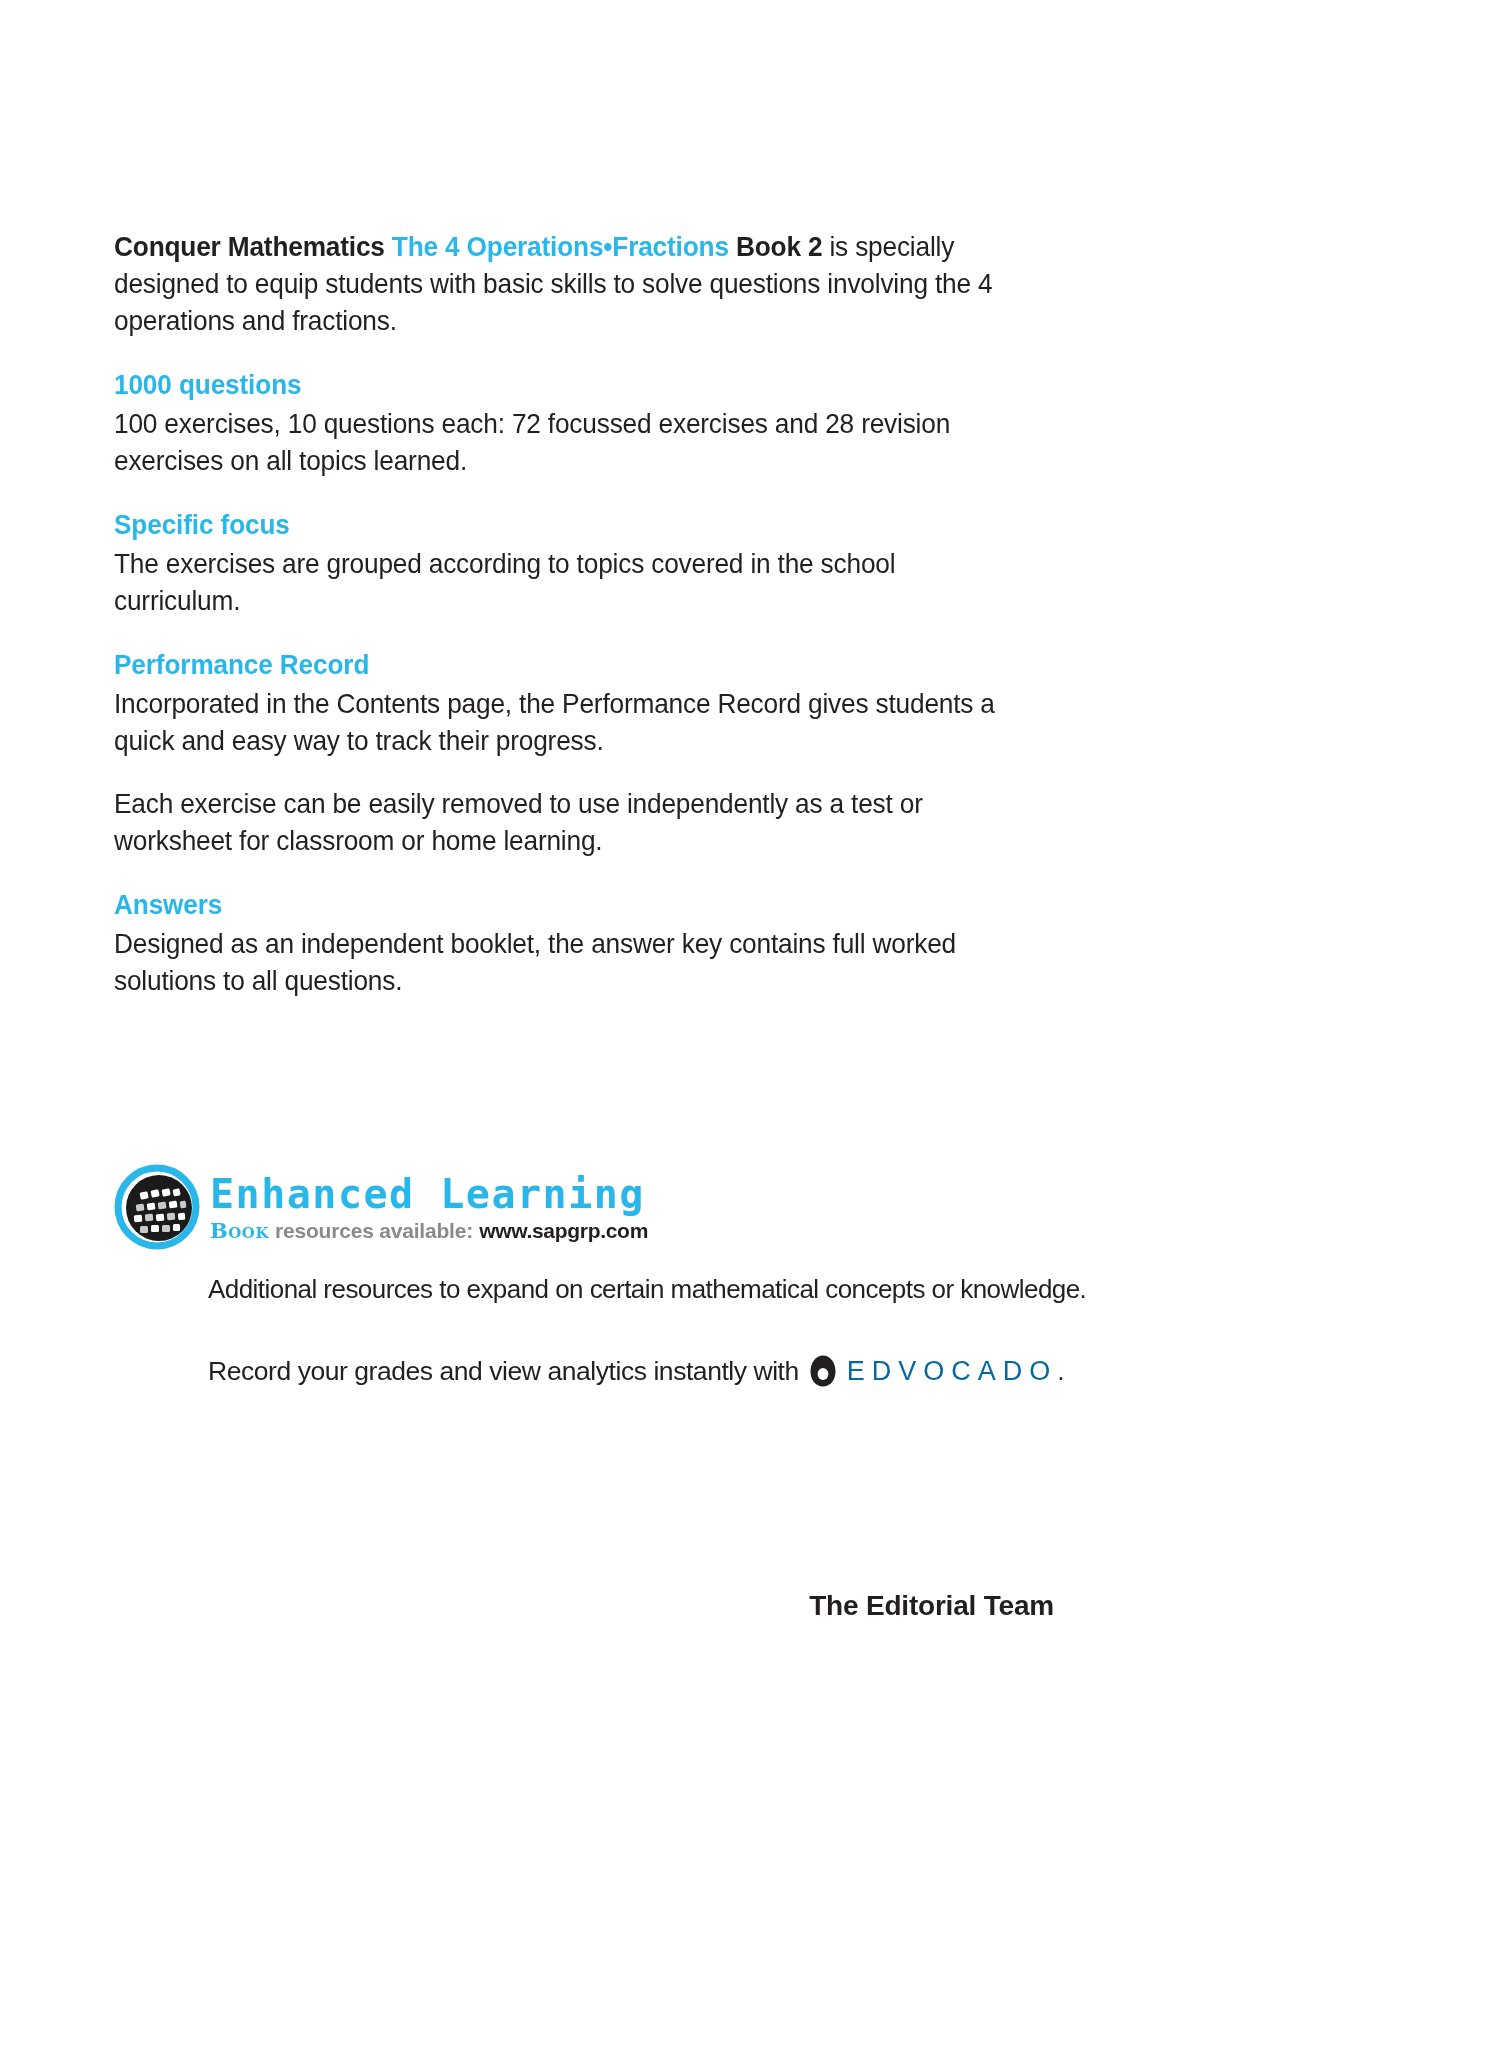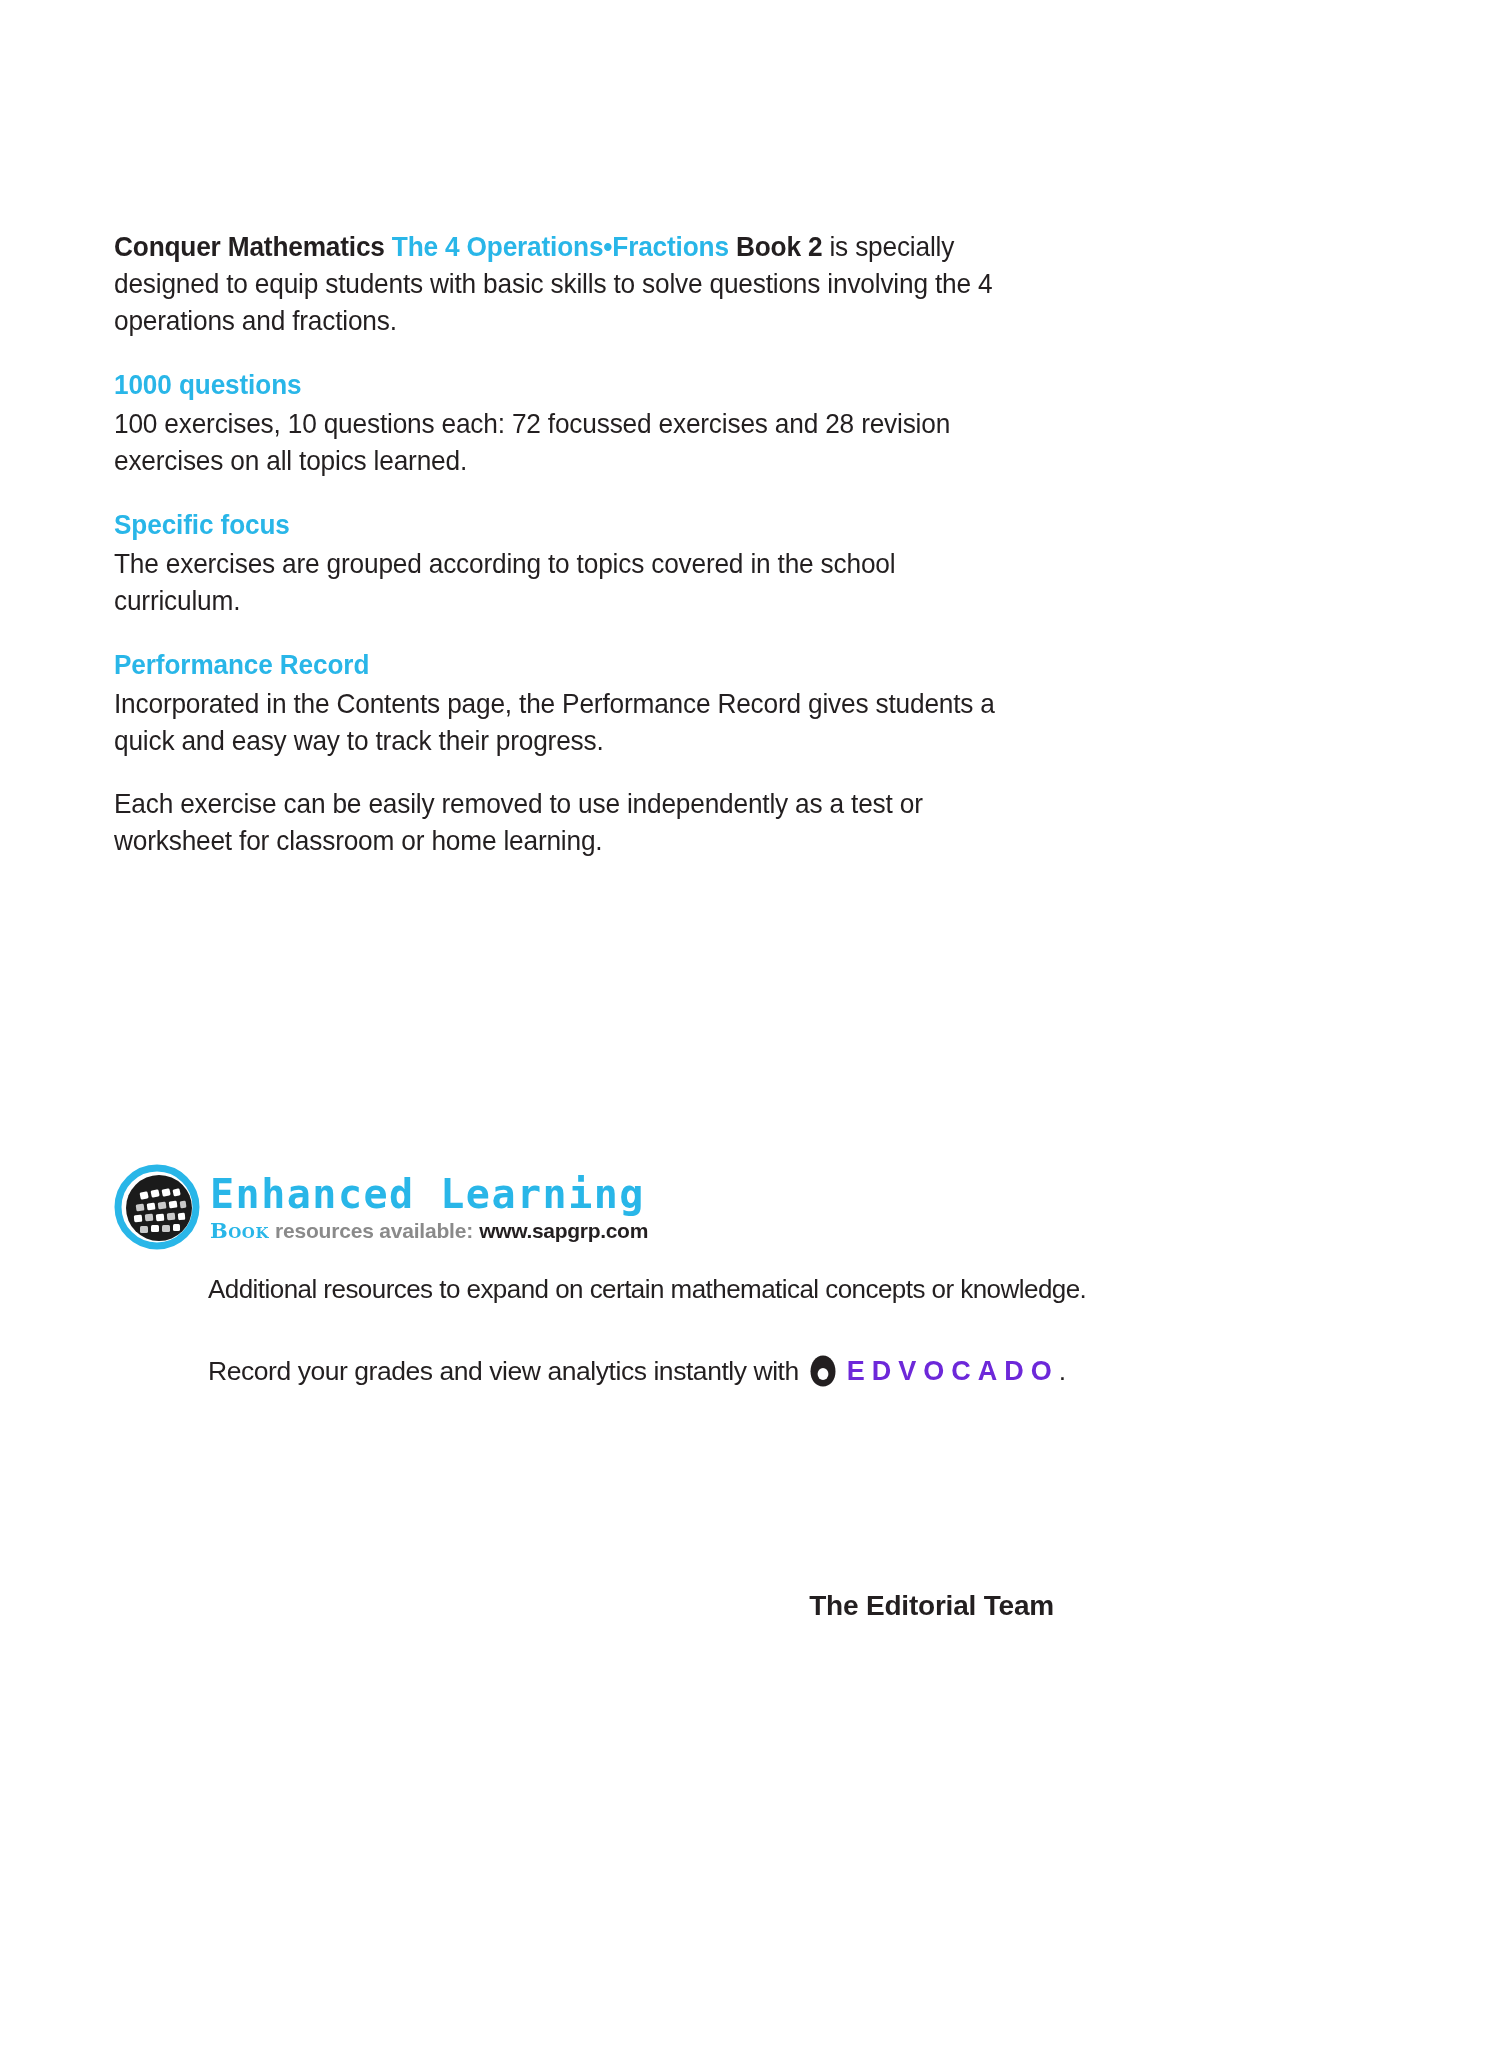--- a/index.html
+++ b/index.html
@@ -197,24 +197,24 @@
   }
   .edv-logo {
     display: inline-block;
     width: 30px;
     height: 34px;
     margin: 0 9px 0 9px;
     position: relative;
     flex: 0 0 30px;
   }
   .edv-word {
-    font-weight: 700;
+    font-weight: 400;
     font-size: 27px;
     letter-spacing: 7px;
-    color: #6d28d9;
+    color: #0369a1;
   }
 
   
   .signature {
     position: absolute;
     right: 16px;
     left: 114px;
     top: 1590px;
     width: 940px;
     text-align: right;
@@ -243,20 +243,24 @@
       <h2 class="heading">Specific focus</h2>
       <p class="para">The exercises are grouped according to topics covered in the school curriculum.</p>
     </div>
 
     <div class="section">
       <h2 class="heading">Performance Record</h2>
       <p class="para tight">Incorporated in the Contents page, the Performance Record gives students a quick and easy way to track their progress.</p>
       <p class="para">Each exercise can be easily removed to use independently as a test or worksheet for classroom or home learning.</p>
     </div>
 
+    <div class="section">
+      <h2 class="heading">Answers</h2>
+      <p class="para">Designed as an independent booklet, the answer key contains full worked solutions to all questions.</p>
+    </div>
 
   </div>
 
   <div class="el-block">
     <div class="el-row">
 
       <div class="el-logo">
         <svg viewBox="0 0 86 86" width="86" height="86" aria-hidden="true">
           <circle cx="43" cy="43" r="39" fill="none" stroke="#29b6e8" stroke-width="7"></circle>
           <circle cx="45" cy="44" r="33" fill="#1b1b1b"></circle>

